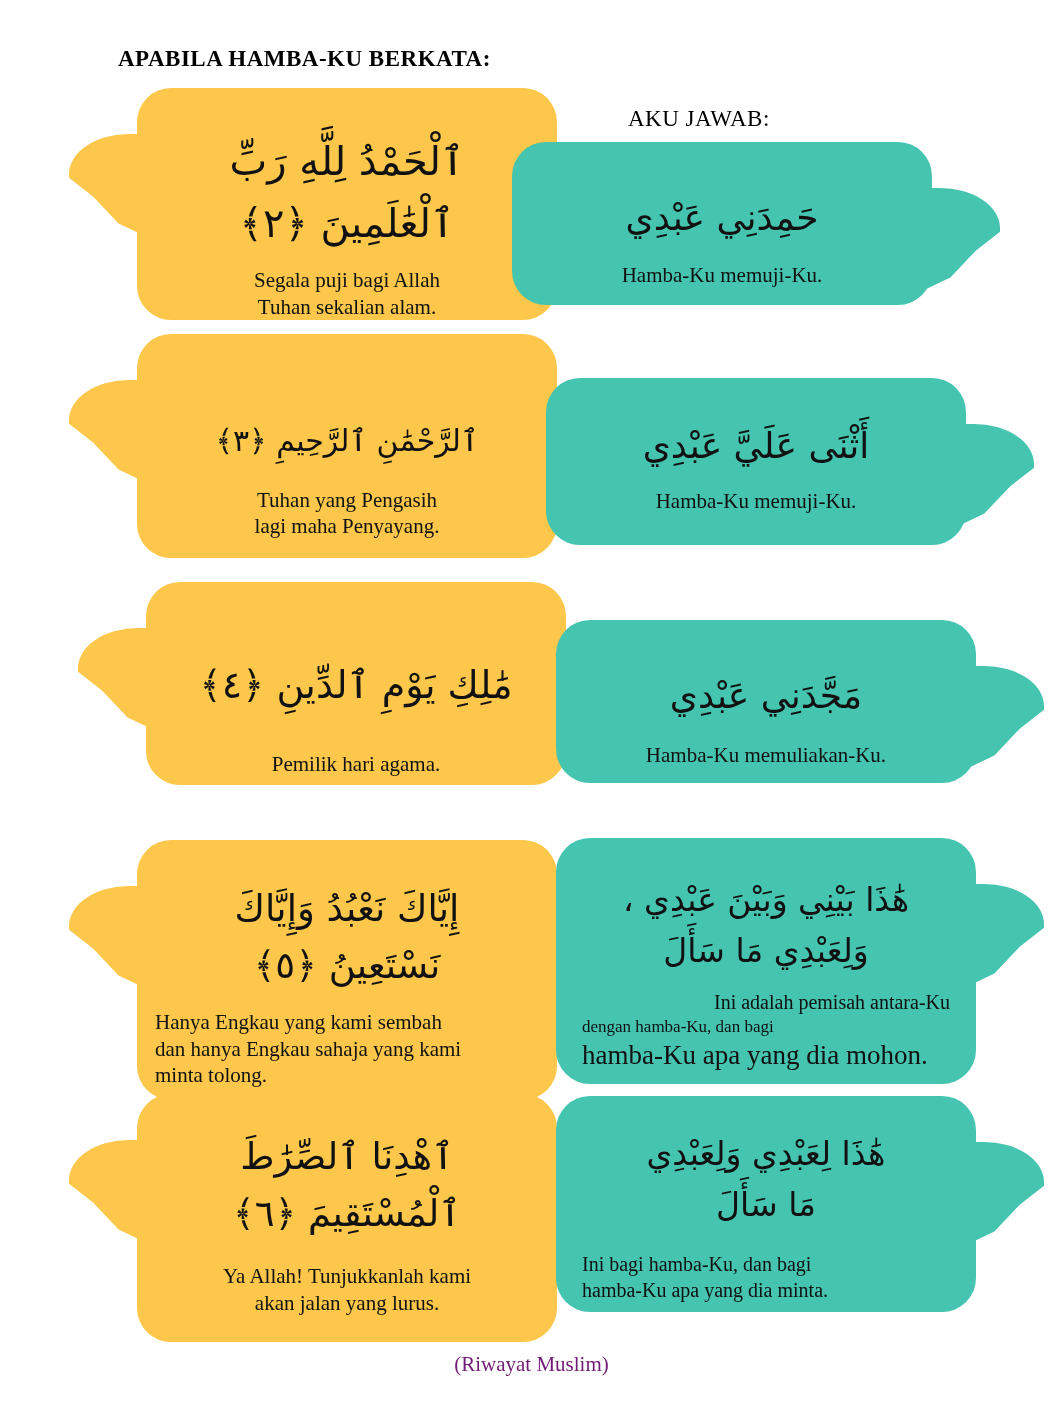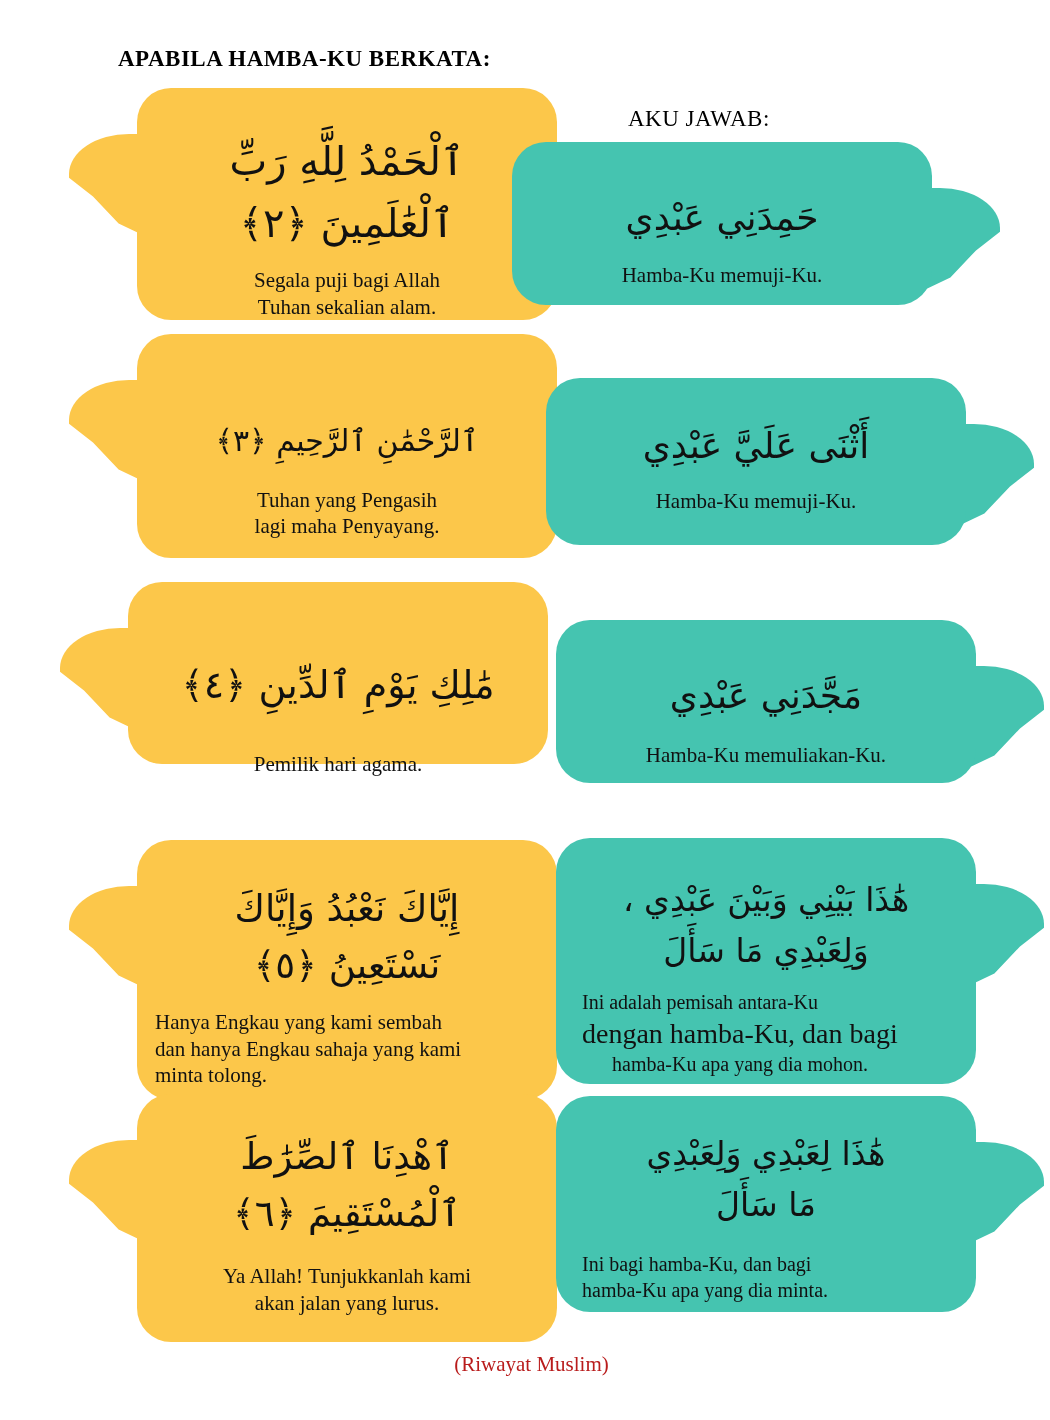--- a/index.html
+++ b/index.html
@@ -116,21 +116,21 @@
   .t-left { text-align: left; }
 
   .footer {
     position: absolute;
     left: 0;
     right: 0;
     top: 1352px;
     text-align: center;
     font-family: "Liberation Serif", serif;
     font-size: 21px;
-    color: #b91c1c;
+    color: #701a75;
     margin-left: 13px;
   }
 </style>
 </head>
 <body>
 
 <div class="page">
 
   <div class="heading-left">APABILA HAMBA-KU BERKATA:</div>
   <div class="heading-right">AKU JAWAB:</div>
@@ -167,21 +167,21 @@
 
   <div class="bubble teal" style="left:546px; top:378px; width:420px; height:167px;">
     <div class="tail-right"></div>
     <div class="body"></div>
     <div class="content">
       <div class="arabic reply" style="margin-top:26px;">أَثْنَى عَلَيَّ عَبْدِي</div>
       <div class="translation t-center" style="margin-top:14px;">Hamba-Ku  memuji-Ku.</div>
     </div>
   </div>
 
-  <div class="bubble yellow" style="left:128px; top:582px; width:420px; height:182px;">
+  <div class="bubble yellow" style="left:146px; top:582px; width:420px; height:203px;">
     <div class="tail-left"></div>
     <div class="body"></div>
     <div class="content">
       <div class="arabic verse" style="margin-top:60px; font-size:38px;">مَٰلِكِ يَوْمِ ٱلدِّينِ ﴿٤﴾</div>
       <div class="translation t-center" style="margin-top:36px;">Pemilik hari agama.</div>
     </div>
   </div>
 
   <div class="bubble teal" style="left:556px; top:620px; width:420px; height:163px;">
     <div class="tail-right"></div>
@@ -203,23 +203,23 @@
       <div class="translation t-left" style="margin-left:-8px;">minta tolong.</div>
     </div>
   </div>
 
   <div class="bubble teal" style="left:556px; top:838px; width:420px; height:246px;">
     <div class="tail-right"></div>
     <div class="body"></div>
     <div class="content">
       <div class="arabic reply" style="margin-top:22px; font-size:33px;">هَٰذَا بَيْنِي وَبَيْنَ عَبْدِي ،</div>
       <div class="arabic reply" style="font-size:33px;">وَلِعَبْدِي مَا سَأَلَ</div>
-      <div class="translation t-left" style="margin-top:14px; font-size:20px;">Ini adalah pemisah antara-Ku</div>
-      <div class="translation t-left" style="font-size:28px;">dengan hamba-Ku, dan bagi</div>
-      <div class="translation t-left" style="font-size:20px;margin-left:30px;">hamba-Ku apa yang dia mohon.</div>
+      <div class="translation t-left" style="margin-top:14px; font-size:20px;text-align:right;">Ini adalah pemisah antara-Ku</div>
+      <div class="translation t-left" style="font-size:17px;">dengan hamba-Ku, dan bagi</div>
+      <div class="translation t-left" style="font-size:27px;">hamba-Ku apa yang dia mohon.</div>
     </div>
   </div>
 
   <div class="bubble yellow" style="left:137px; top:1094px; width:420px; height:248px;">
     <div class="tail-left"></div>
     <div class="body"></div>
     <div class="content">
       <div class="arabic verse" style="margin-top:20px; font-size:37px;">ٱهْدِنَا ٱلصِّرَٰطَ</div>
       <div class="arabic verse" style="font-size:37px;">ٱلْمُسْتَقِيمَ ﴿٦﴾</div>
       <div class="translation t-center" style="margin-top:20px;">Ya Allah! Tunjukkanlah kami</div>

